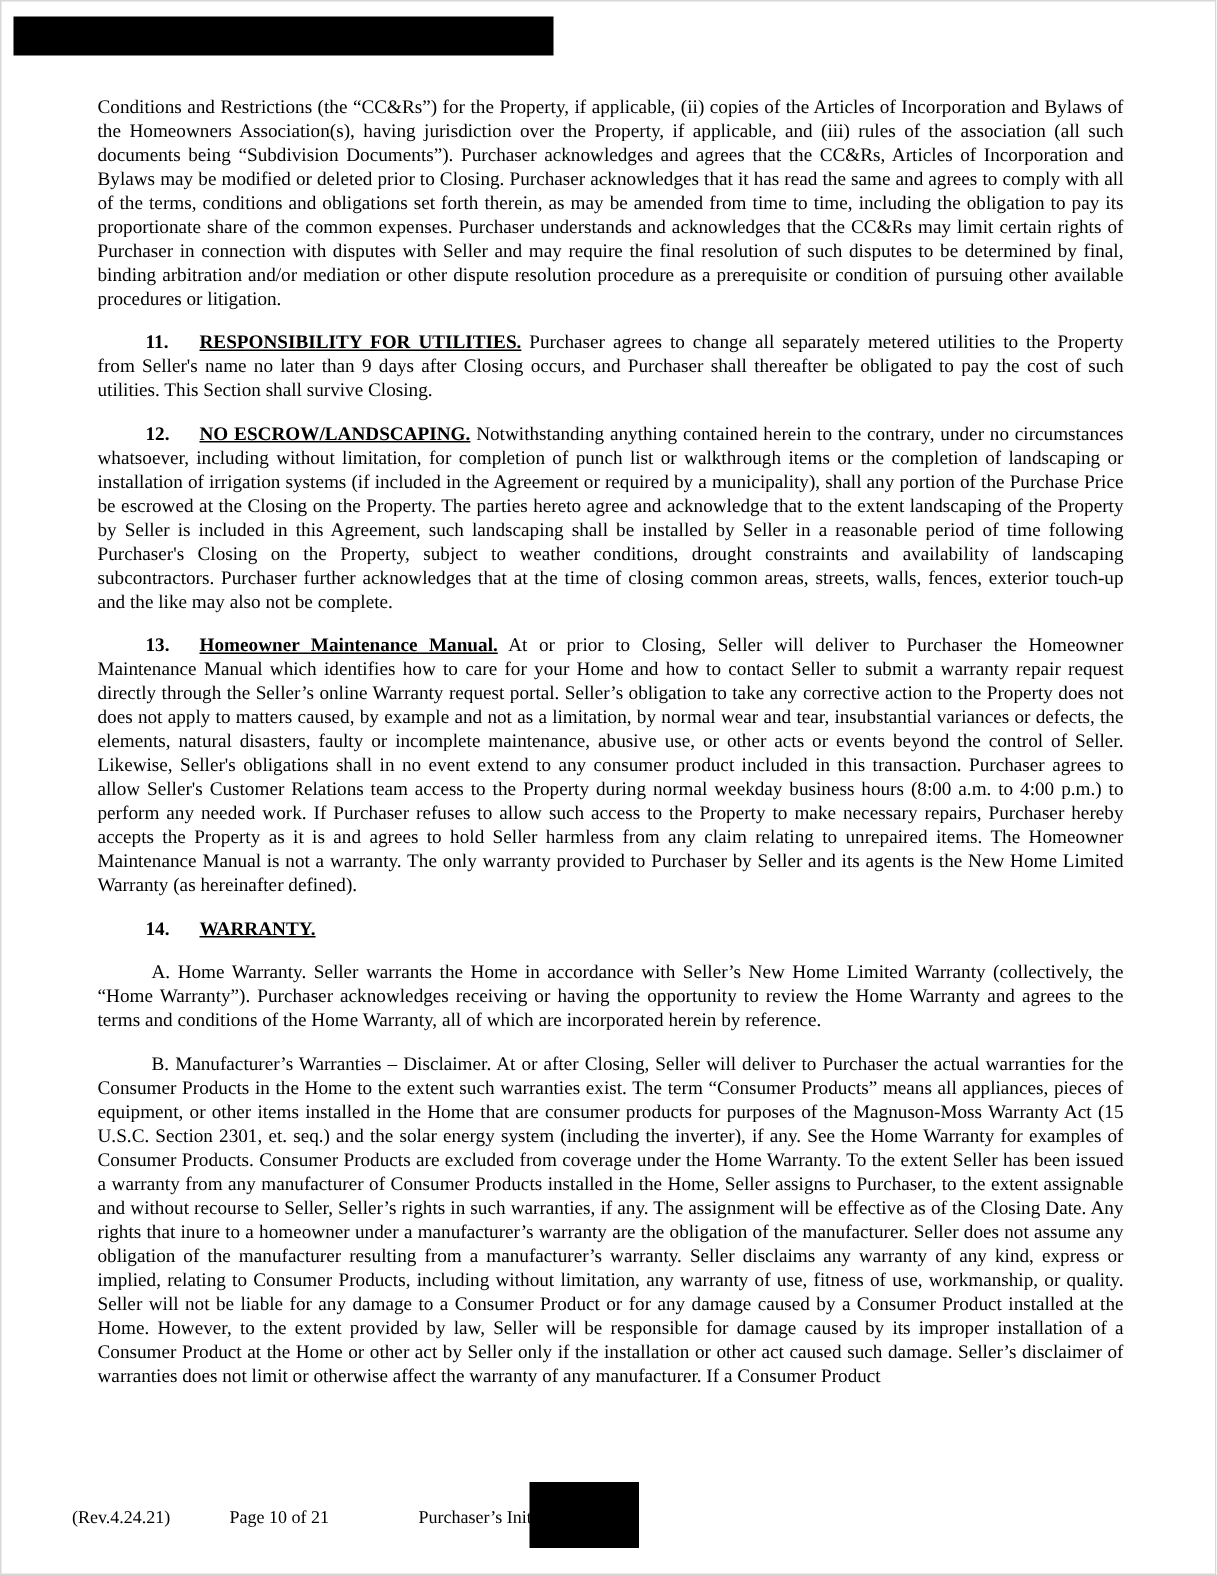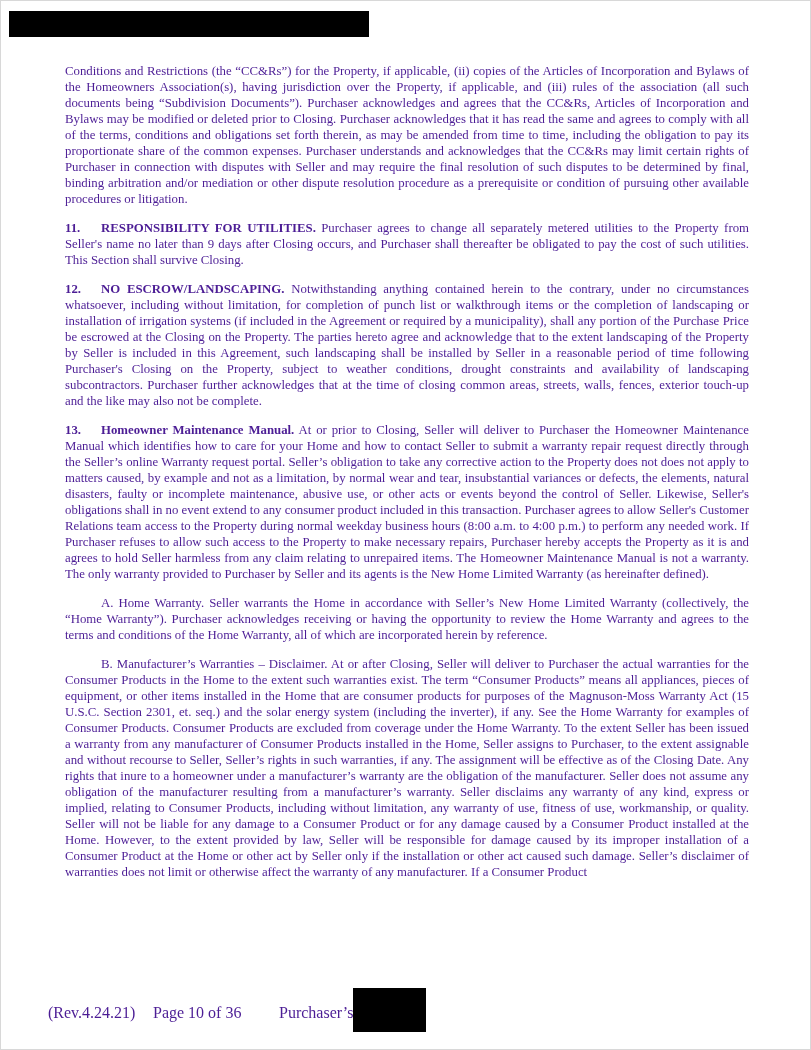--- a/index.html
+++ b/index.html
@@ -1,48 +1,49 @@
 <!DOCTYPE html>
 <html><head>
 <meta charset="utf-8">
 <style>
   html,body { margin:0; padding:0; background:#ffffff; }
   .page {
     position:relative;
     width:811px; height:1050px;
     background:#ffffff;
     font-family:"Liberation Serif", serif;
-    color:#4c1d95;
+    color:#000000;
     overflow:hidden;
     box-sizing:border-box;
     border:1px solid #d8d8d8;
   }
   .redaction-bar {
     position:absolute; left:8px; top:10px;
     width:360px; height:26px;
     background:#000000;
   }
   .content {
     position:absolute; left:64px; top:62px;
     width:684px;
     font-size:12.8px; line-height:16px;
     text-align:justify;
   }
   .content p { margin:0 0 13px 0; }
   .secnum {
     display:inline-block; width:36px;
     font-weight:bold;
+    margin-left:32px;
   }
-  .sechead { font-weight:bold; }
+  .sechead { font-weight:bold;text-decoration:underline; }
   .sub { text-indent:36px; }
   .sub b { font-weight:normal; }
   .footer {
     position:absolute; left:0; top:987px;
     width:811px; height:46px;
-    font-size:16px;
+    font-size:12px;
   }
   .footer .rev      { position:absolute; left:47px;  top:16px; }
   .footer .pageno   { position:absolute; left:152px; top:16px; }
   .footer .initials { position:absolute; left:278px; top:16px; }
   .footer .redaction-box {
     position:absolute; left:352px; top:0px;
     width:73px; height:44px;
     background:#000000;
   }
 </style>
@@ -56,27 +57,28 @@
   <div class="content">
 
     <p><span>Conditions and Restrictions (the “CC&amp;Rs”) for the Property, if applicable, (ii) copies of the Articles of Incorporation and Bylaws of the Homeowners Association(s), having jurisdiction over the Property, if applicable, and (iii) rules of the association (all such documents being “Subdivision Documents”).  Purchaser acknowledges and agrees that the CC&amp;Rs, Articles of Incorporation and Bylaws may be modified or deleted prior to Closing. Purchaser acknowledges that it has read the same and agrees to comply with all of the terms, conditions and obligations set forth therein, as may be amended from time to time, including the obligation to pay its proportionate share of the common expenses. Purchaser understands and acknowledges that the CC&amp;Rs may limit certain rights of Purchaser in connection with disputes with Seller and may require the final resolution of such disputes to be determined by final, binding arbitration and/or mediation or other dispute resolution procedure as a prerequisite or condition of pursuing other available procedures or litigation.</span></p>
 
     <p><span class="secnum">11.</span><span class="sechead">RESPONSIBILITY FOR UTILITIES.</span> <span> Purchaser agrees to change all separately metered utilities to the Property from Seller's name no later than 9 days after Closing occurs, and Purchaser shall thereafter be obligated to pay the cost of such utilities. This Section shall survive Closing.</span></p>
 
     <p><span class="secnum">12.</span><span class="sechead">NO ESCROW/LANDSCAPING.</span> <span> Notwithstanding anything contained herein to the contrary, under no circumstances whatsoever, including without limitation, for completion of punch list or walkthrough items or the completion of landscaping or installation of irrigation systems (if included in the Agreement or required by a municipality), shall any portion of the Purchase Price be escrowed at the Closing on the Property. The parties hereto agree and acknowledge that to the extent landscaping of the Property by Seller is included in this Agreement, such landscaping shall be installed by Seller in a reasonable period of time following Purchaser's Closing on the Property, subject to weather conditions, drought constraints and availability of landscaping subcontractors. Purchaser further acknowledges that at the time of closing common areas, streets, walls, fences, exterior touch-up and the like may also not be complete.</span></p>
 
     <p><span class="secnum">13.</span><span class="sechead">Homeowner Maintenance Manual.</span> <span> At or prior to Closing, Seller will deliver to Purchaser the Homeowner Maintenance Manual which identifies how to care for your Home and how to contact Seller to submit a warranty repair request directly through the Seller’s online Warranty request portal.  Seller’s obligation to take any corrective action to the Property does not does not apply to matters caused, by example and not as a limitation, by normal wear and tear, insubstantial variances or defects, the elements, natural disasters, faulty or incomplete maintenance, abusive use, or other acts or events beyond the control of Seller. Likewise, Seller's obligations shall in no event extend to any consumer product included in this transaction. Purchaser agrees to allow Seller's Customer Relations team access to the Property during normal weekday business hours (8:00 a.m. to 4:00 p.m.) to perform any needed work. If Purchaser refuses to allow such access to the Property to make necessary repairs, Purchaser hereby accepts the Property as it is and agrees to hold Seller harmless from any claim relating to unrepaired items. The Homeowner Maintenance Manual is not a warranty. The only warranty provided to Purchaser by Seller and its agents is the New Home Limited Warranty (as hereinafter defined).</span></p>
 
+    <p><span class="secnum">14.</span><span class="sechead">WARRANTY.</span><span></span></p>
 
     <p class="sub"><b>A. Home Warranty.</b> <span>  Seller warrants the Home in accordance with Seller’s New Home Limited Warranty (collectively, the “Home Warranty”). Purchaser acknowledges receiving or having the opportunity to review the Home Warranty and  agrees to the terms and conditions of the Home Warranty, all of which are incorporated herein by reference.</span></p>
 
     <p class="sub"><b>B.  Manufacturer’s Warranties – Disclaimer.</b> <span> At or after Closing, Seller will deliver to Purchaser the actual warranties for the Consumer Products in the Home to the extent such warranties exist. The term “Consumer Products” means all appliances, pieces of equipment, or other items installed in the Home that are consumer products for purposes of the Magnuson-Moss Warranty Act (15 U.S.C. Section 2301, et. seq.) and the solar energy system (including the inverter), if any. See the Home Warranty for examples of Consumer Products. Consumer Products are excluded from coverage under the Home Warranty. To the extent Seller has been issued a warranty from any manufacturer of Consumer Products installed in the Home, Seller assigns to Purchaser, to the extent assignable and without recourse to Seller, Seller’s rights in such warranties, if any. The assignment will be effective as of the Closing Date. Any rights that inure to a homeowner under a manufacturer’s warranty are the obligation of the manufacturer. Seller does not assume any obligation of the manufacturer resulting from a manufacturer’s warranty. Seller disclaims any warranty of any kind, express or implied, relating to Consumer Products, including without limitation, any warranty of use, fitness of use, workmanship, or quality. Seller will not be liable for any damage to a Consumer Product or for any damage caused by a Consumer Product installed at the Home. However, to the extent provided by law, Seller will be responsible for damage caused by its improper installation of a Consumer Product at the Home or other act by Seller only if the installation or other act caused such damage. Seller’s disclaimer of warranties does not limit or otherwise affect the warranty of any manufacturer. If a Consumer Product</span></p>
 
   </div>
 
   <div class="footer">
     <span class="rev">(Rev.4.24.21)</span>
-    <span class="pageno">Page 10 of 36</span>
+    <span class="pageno">Page 10 of 21</span>
     <span class="initials">Purchaser’s Initials</span>
     <div class="redaction-box"></div>
   </div>
 
 </div>
 
 </body></html>

